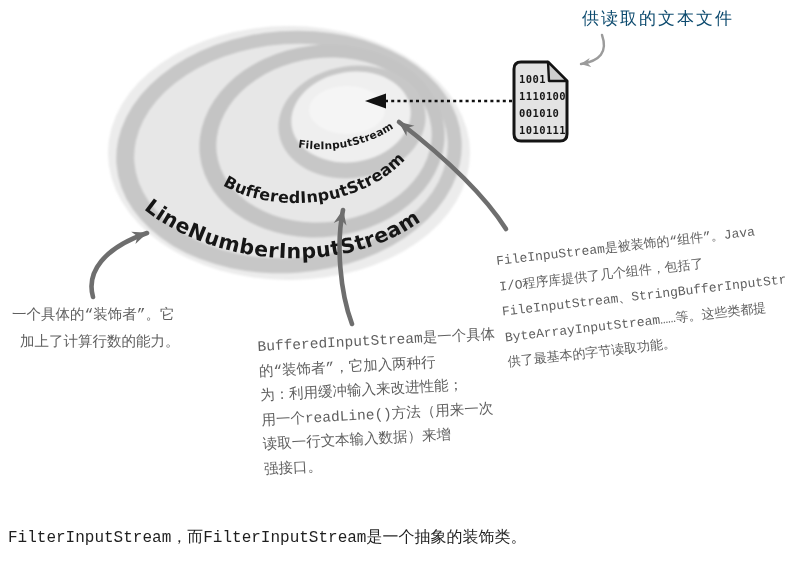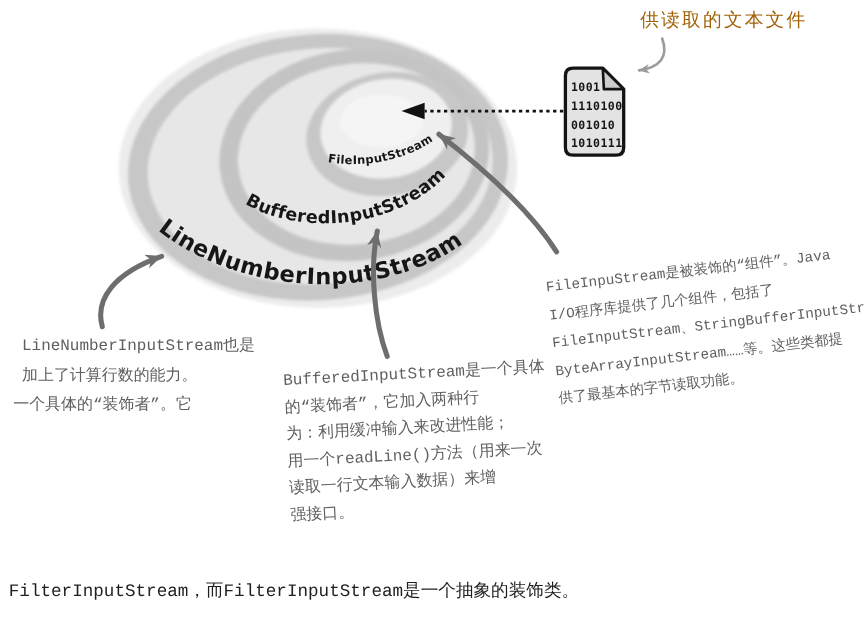--- a/index.html
+++ b/index.html
@@ -21,21 +21,21 @@
   .callout{position:absolute;color:#5f5f5f;}
   .callout-line{white-space:nowrap;}
   .left-callout{left:12px;top:302px;font-size:14.5px;line-height:27px;}
   .left-callout .indent1{padding-left:8px;}
   .mid-callout{left:257px;top:335px;font-size:14.5px;line-height:24.5px;
     transform:rotate(-3deg);transform-origin:left top;}
   .right-callout{left:495px;top:249px;font-size:13px;line-height:25.5px;
     transform:rotate(-6.5deg);transform-origin:left top;}
 
   .top-caption{position:absolute;left:582px;top:7px;font-size:17px;
-    letter-spacing:2px;color:#a16207;white-space:nowrap;}
+    letter-spacing:2px;color:#0c4a6e;white-space:nowrap;}
 
   .footer-note{position:absolute;left:8px;top:524px;font-size:16px;
     line-height:28px;color:#1f1f1f;}
 </style>
 </head>
 <body>
 
 <div id="canvas">
 
   <svg id="diagram-svg" width="787" height="577" viewBox="0 0 787 577" xmlns="http://www.w3.org/2000/svg" xmlns:xlink="http://www.w3.org/1999/xlink">
@@ -91,23 +91,22 @@
       <text class="bin" x="519" y="83">1001</text>
       <text class="bin" x="519" y="100">1110100</text>
       <text class="bin" x="519" y="117">001010</text>
       <text class="bin" x="519" y="134">1010111</text>
     </g>
   </svg>
 
   <div class="top-caption">供读取的文本文件</div>
 
   <div class="callout left-callout">
-    <div class="callout-line indent1">LineNumberInputStream也是</div>
+    <div class="callout-line">一个具体的“装饰者”。它</div>
     <div class="callout-line indent1">加上了计算行数的能力。</div>
-    <div class="callout-line">一个具体的“装饰者”。它</div>
   </div>
 
   <div class="callout mid-callout">
     <div class="callout-line">BufferedInputStream是一个具体</div>
     <div class="callout-line">的“装饰者”，它加入两种行</div>
     <div class="callout-line">为：利用缓冲输入来改进性能；</div>
     <div class="callout-line">用一个readLine()方法（用来一次</div>
     <div class="callout-line">读取一行文本输入数据）来增</div>
     <div class="callout-line">强接口。</div>
   </div>

